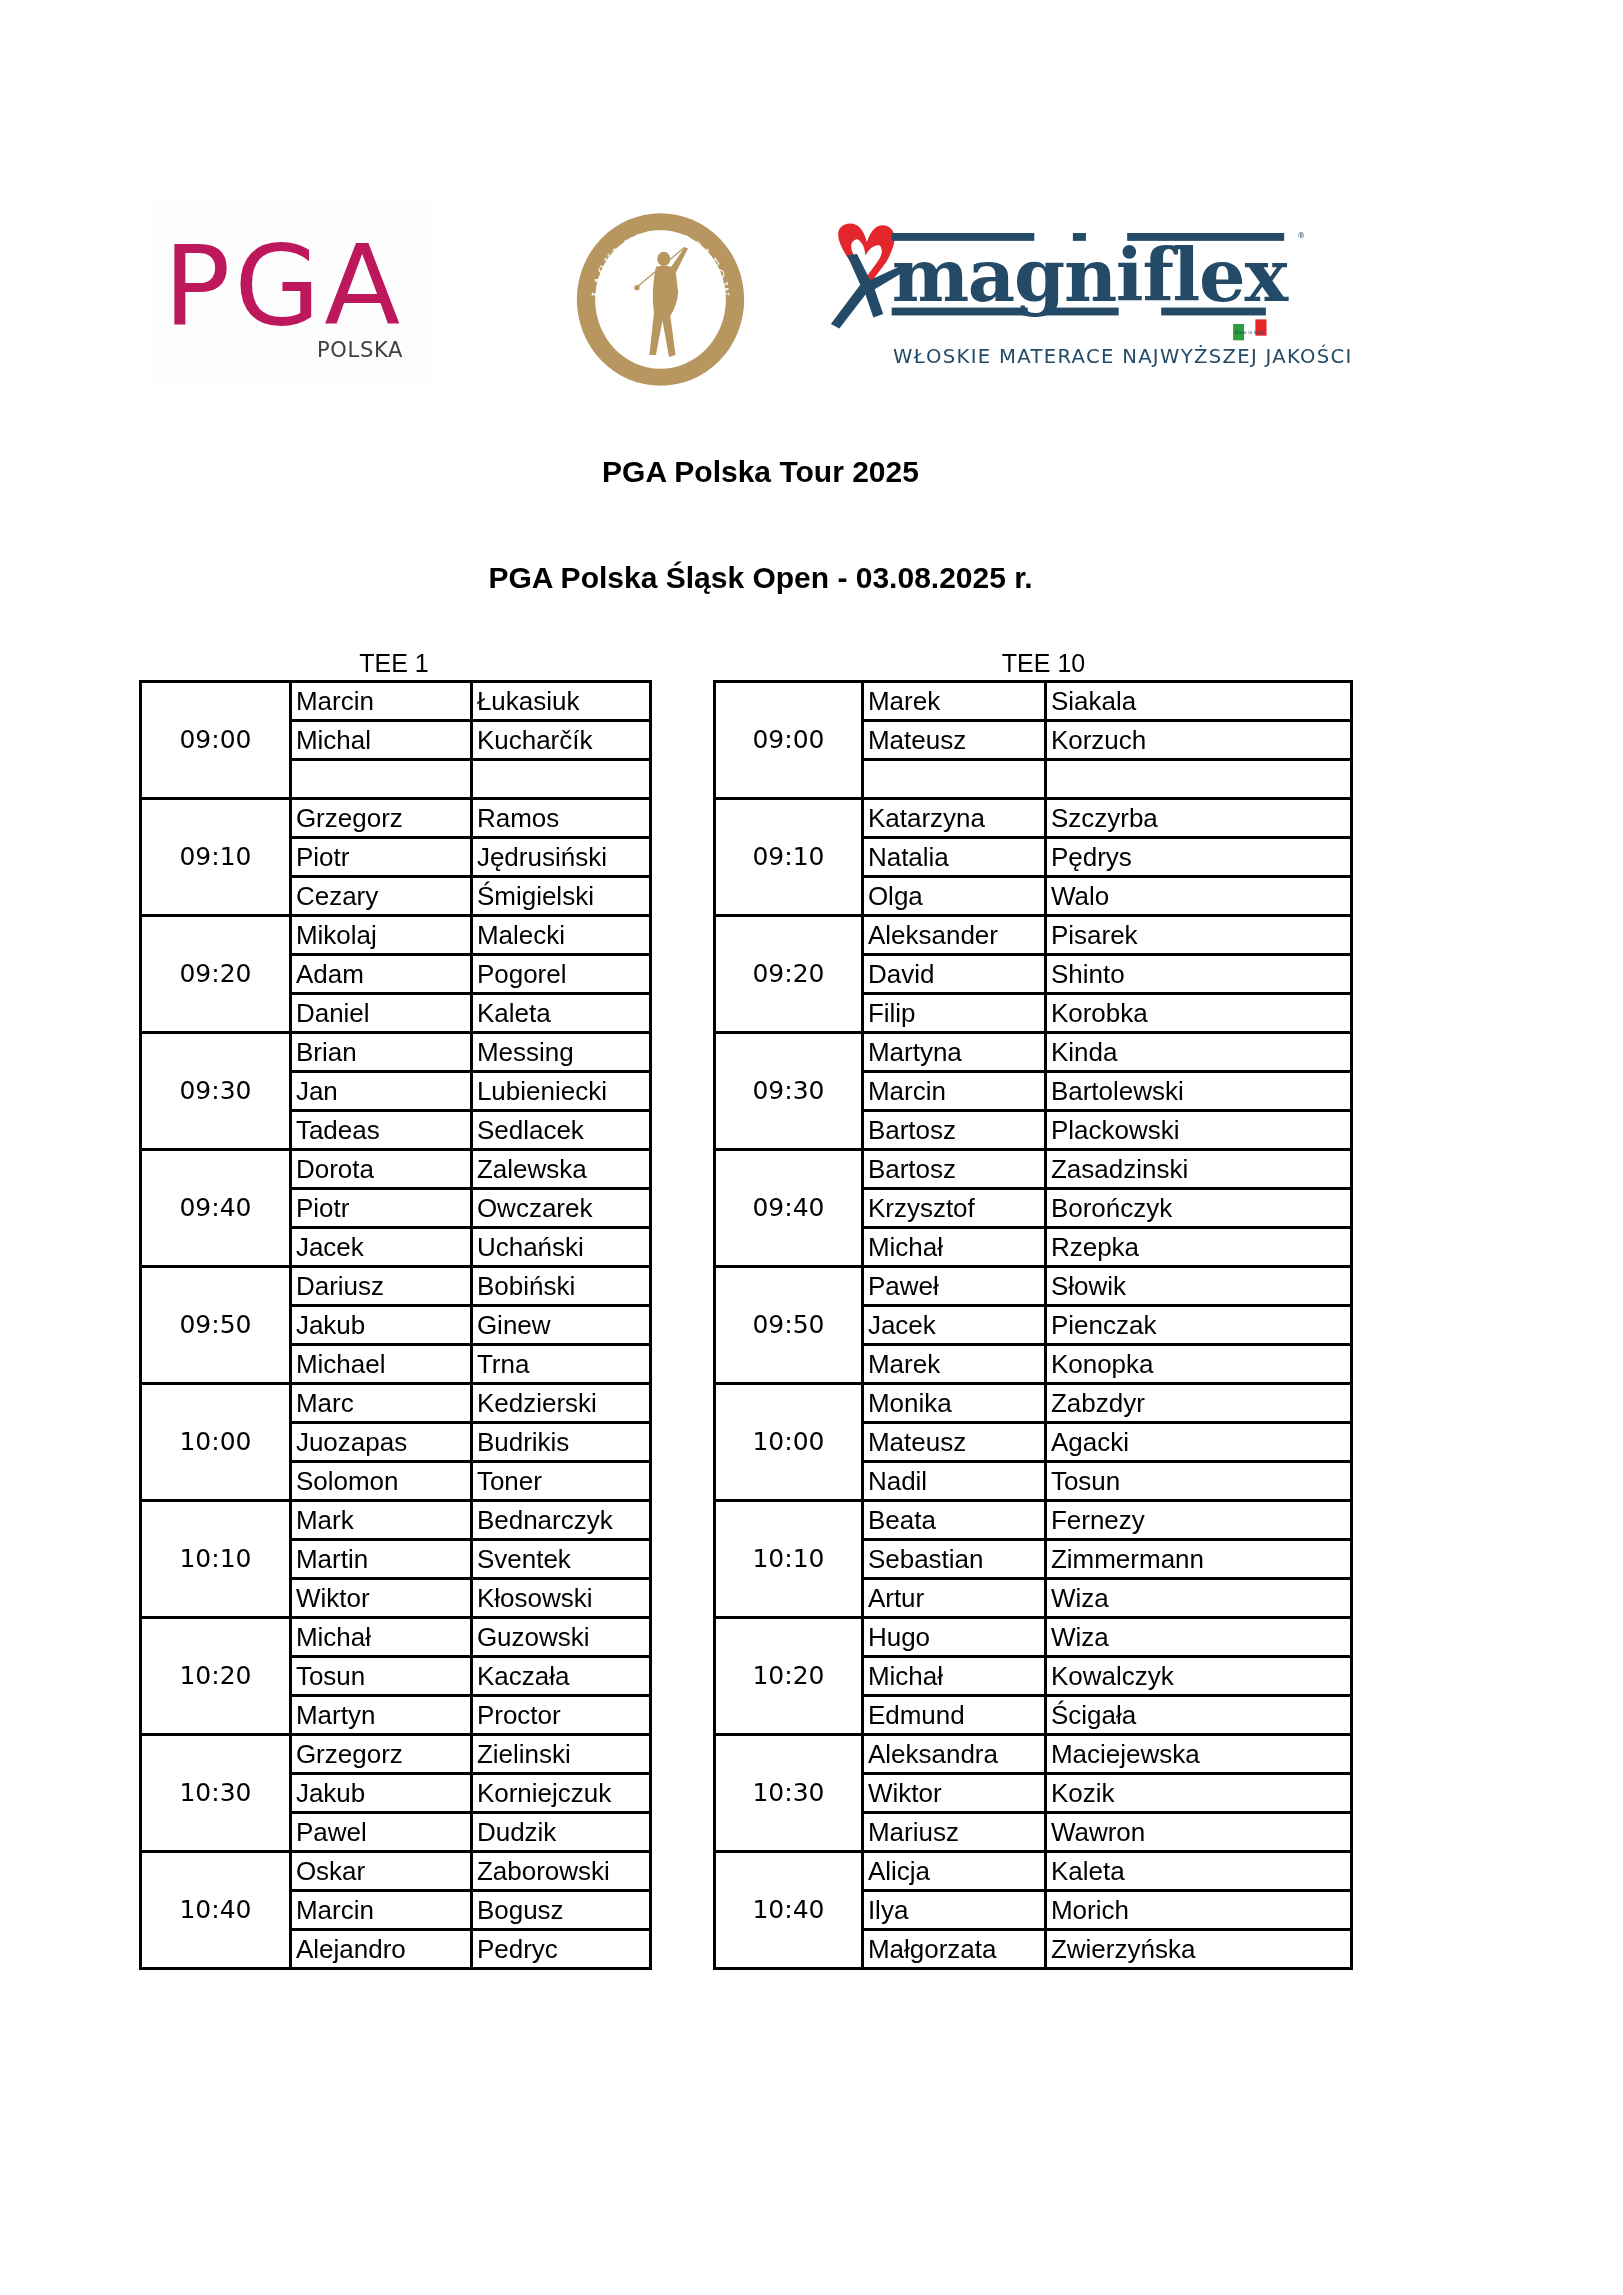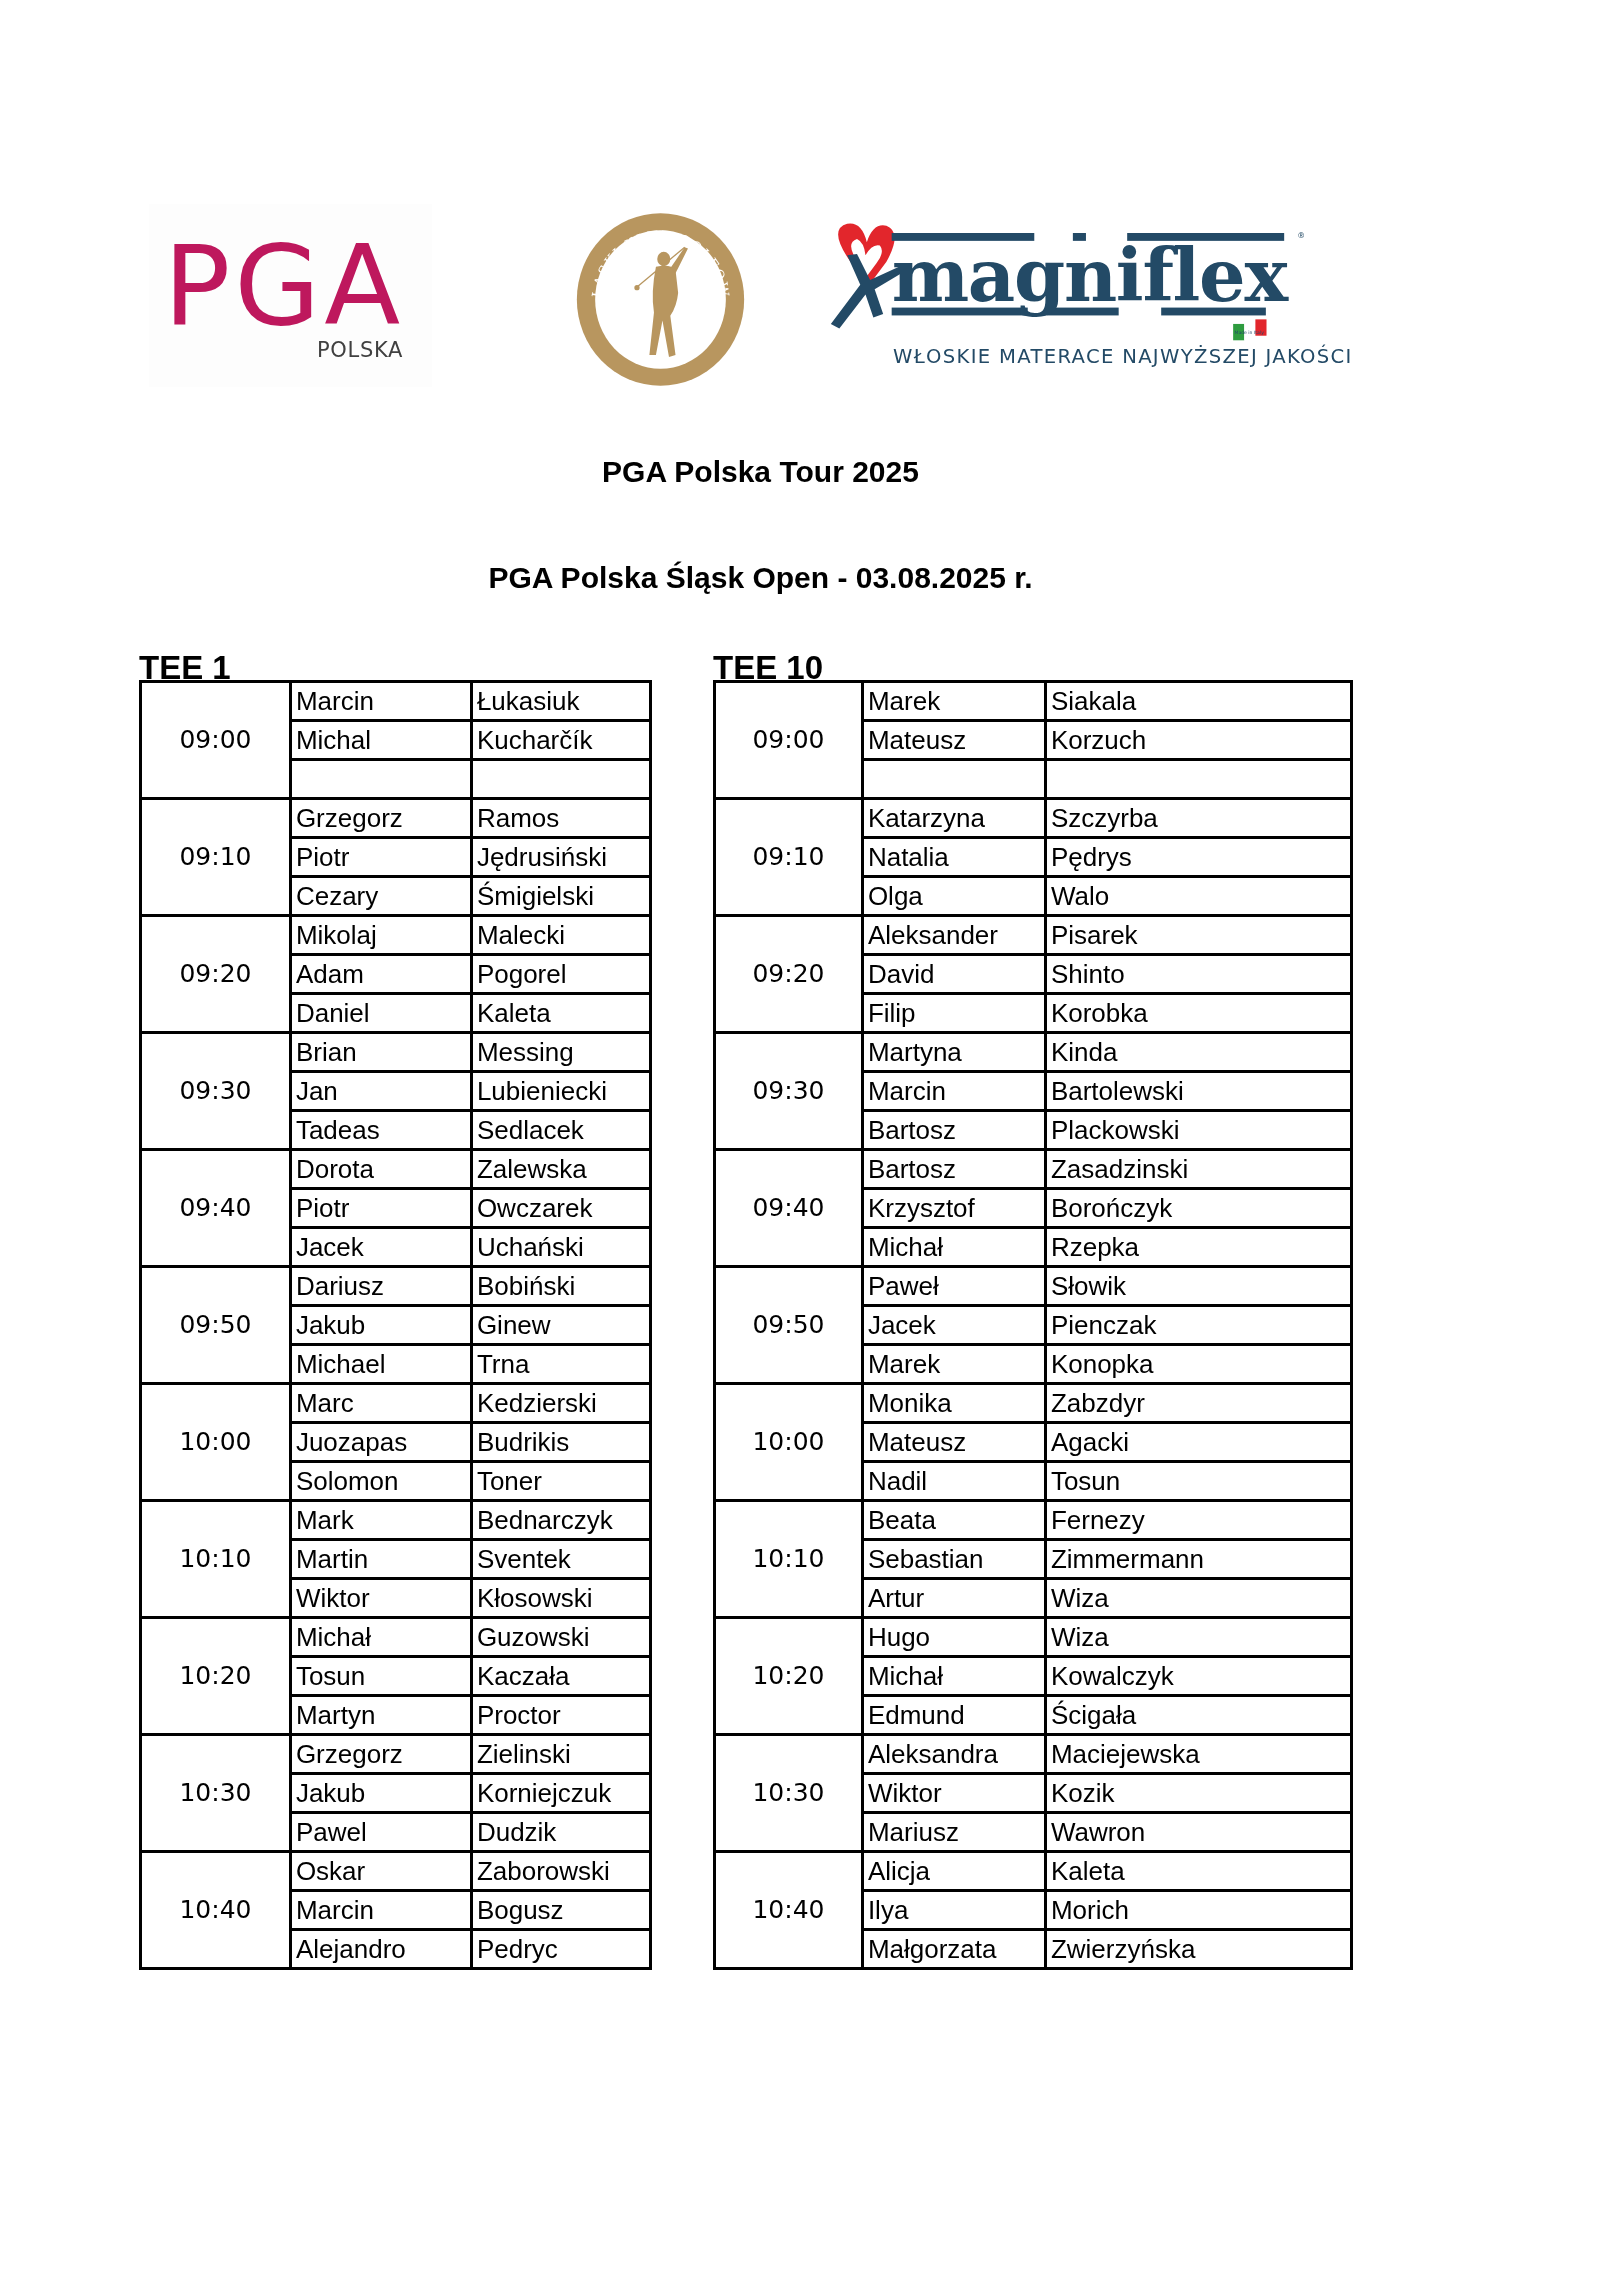--- a/index.html
+++ b/index.html
@@ -19,21 +19,21 @@
 
   #magniflex-logo { left: 821px; top: 216px; width: 543px; height: 157px; }
   #magniflex-logo svg { width: 100%; height: 100%; }
 
   
   .title { position: absolute; left: 8px; width: 1505px; text-align: center; font-weight: 700;
            font-size: 30px; line-height: 1; }
   #tour-title { top: 457px; }
   #event-title { top: 563px; }
 
-  .tee-header { position: absolute; font-weight: 700; font-size: 33px; line-height: 1; }
+  .tee-header { position: absolute; font-weight: 400; font-size: 25px; line-height: 1; text-align: center; }
   #tee1-header { left: 139px; width: 510px; top: 651px; }
   #tee10-header { left: 713px; width: 661px; top: 651px; }
 
   
   table.tee { position: absolute; border-collapse: collapse; table-layout: fixed; }
   #tee1-table { left: 139px; top: 680px; width: 510px; }
   #tee10-table { left: 713px; top: 680px; width: 637px; }
   table.tee td { border: 3.3px solid #000; height: 36px; padding: 0 3.9px; font-size: 26px; line-height: 36px;
                  white-space: nowrap; overflow: hidden; font-family: "Liberation Sans", sans-serif; }
   table.tee td.time { text-align: center; font-size: 25px; font-family: "DejaVu Sans", sans-serif; }

